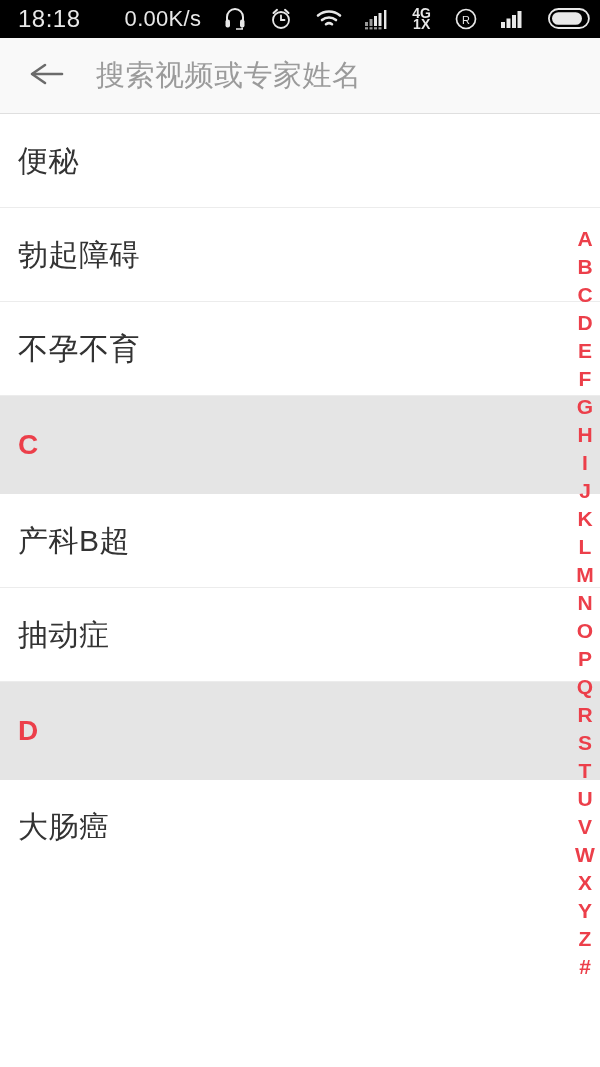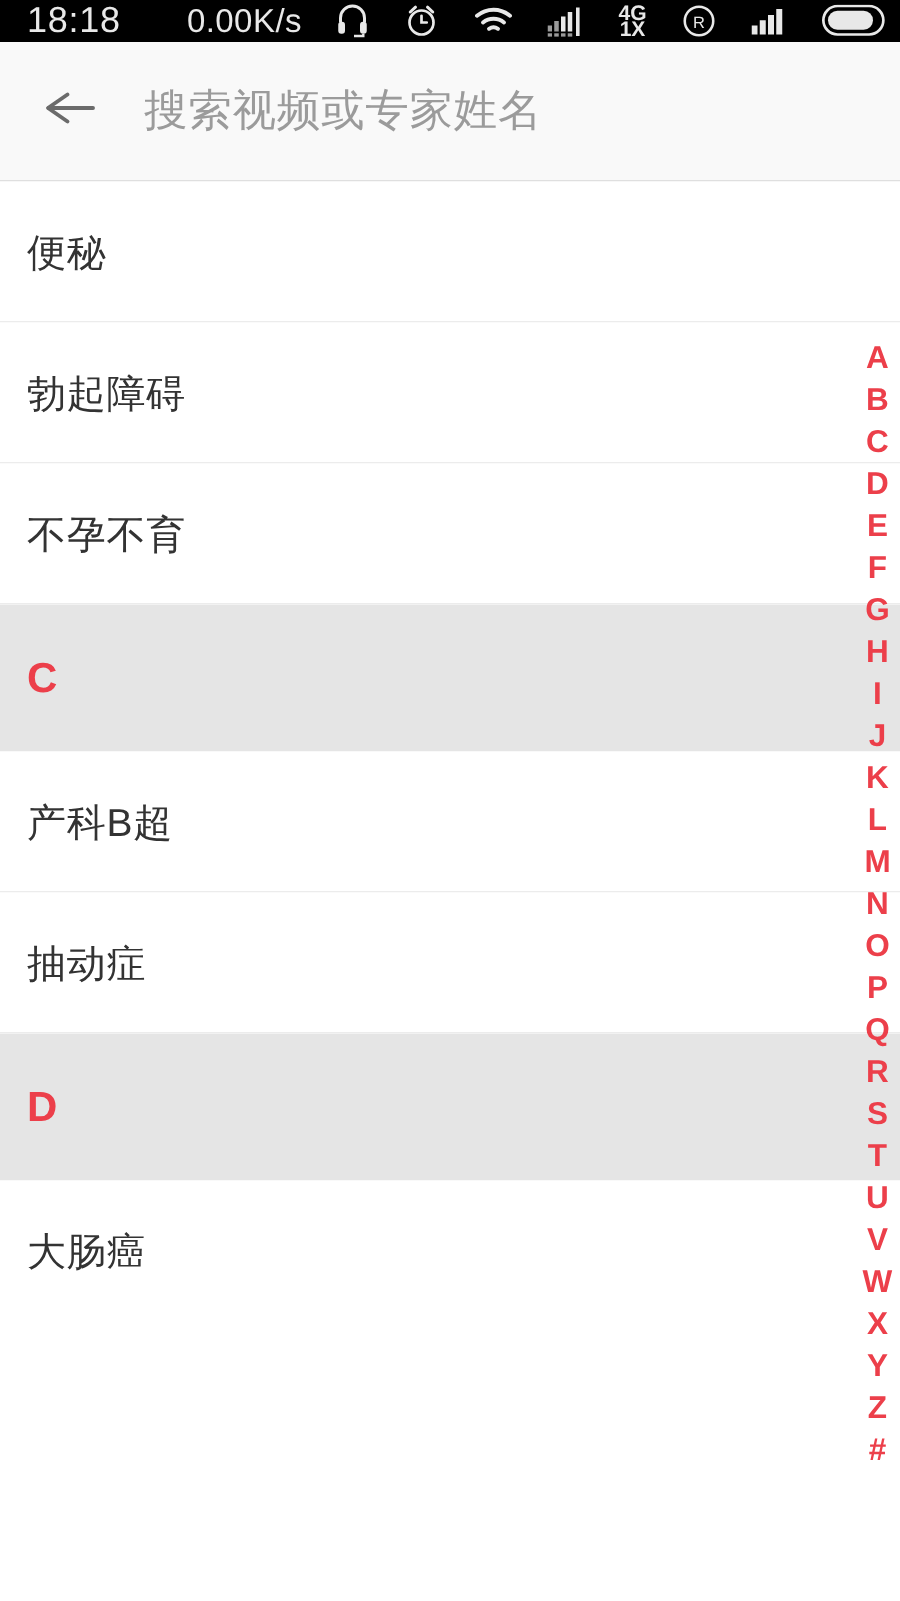--- a/index.html
+++ b/index.html
@@ -10,21 +10,21 @@
   body {
     width: 600px;
     height: 1067px;
     font-family: "Liberation Sans", "DejaVu Sans", sans-serif;
     overflow: hidden;
     position: relative;
   }
 
   
   .statusbar {
-    height: 28px;
+    height: 38px;
     background: #000000;
     color: #ffffff;
     display: flex;
     align-items: center;
     padding: 0 10px 0 18px;
     box-sizing: border-box;
     position: relative;
   }
   .sb-time {
     font-size: 24px;
@@ -44,21 +44,21 @@
   }
   .sb-ico {
     display: inline-flex;
     align-items: center;
     justify-content: center;
   }
   .sb-ico svg { display: block; }
 
   
   .toolbar {
-    height: 93px;
+    height: 76px;
     background: #f9f9f9;
     border-bottom: 1px solid #dfdfdf;
     display: flex;
     align-items: center;
     box-sizing: border-box;
   }
   .back-btn {
     width: 96px;
     height: 95px;
     display: flex;
@@ -90,21 +90,21 @@
     content: "";
     position: absolute;
     left: 0;
     right: 0;
     bottom: 0;
     height: 1px;
     background: #ececec;
   }
   .row:last-child::after { background: transparent; }
   .row-label {
-    font-size: 26px;
+    font-size: 30px;
     color: #333333;
     letter-spacing: 0.5px;
   }
   .section {
     height: 98px;
     display: flex;
     align-items: center;
     padding-left: 18px;
     box-sizing: border-box;
     background: #e5e5e5;

